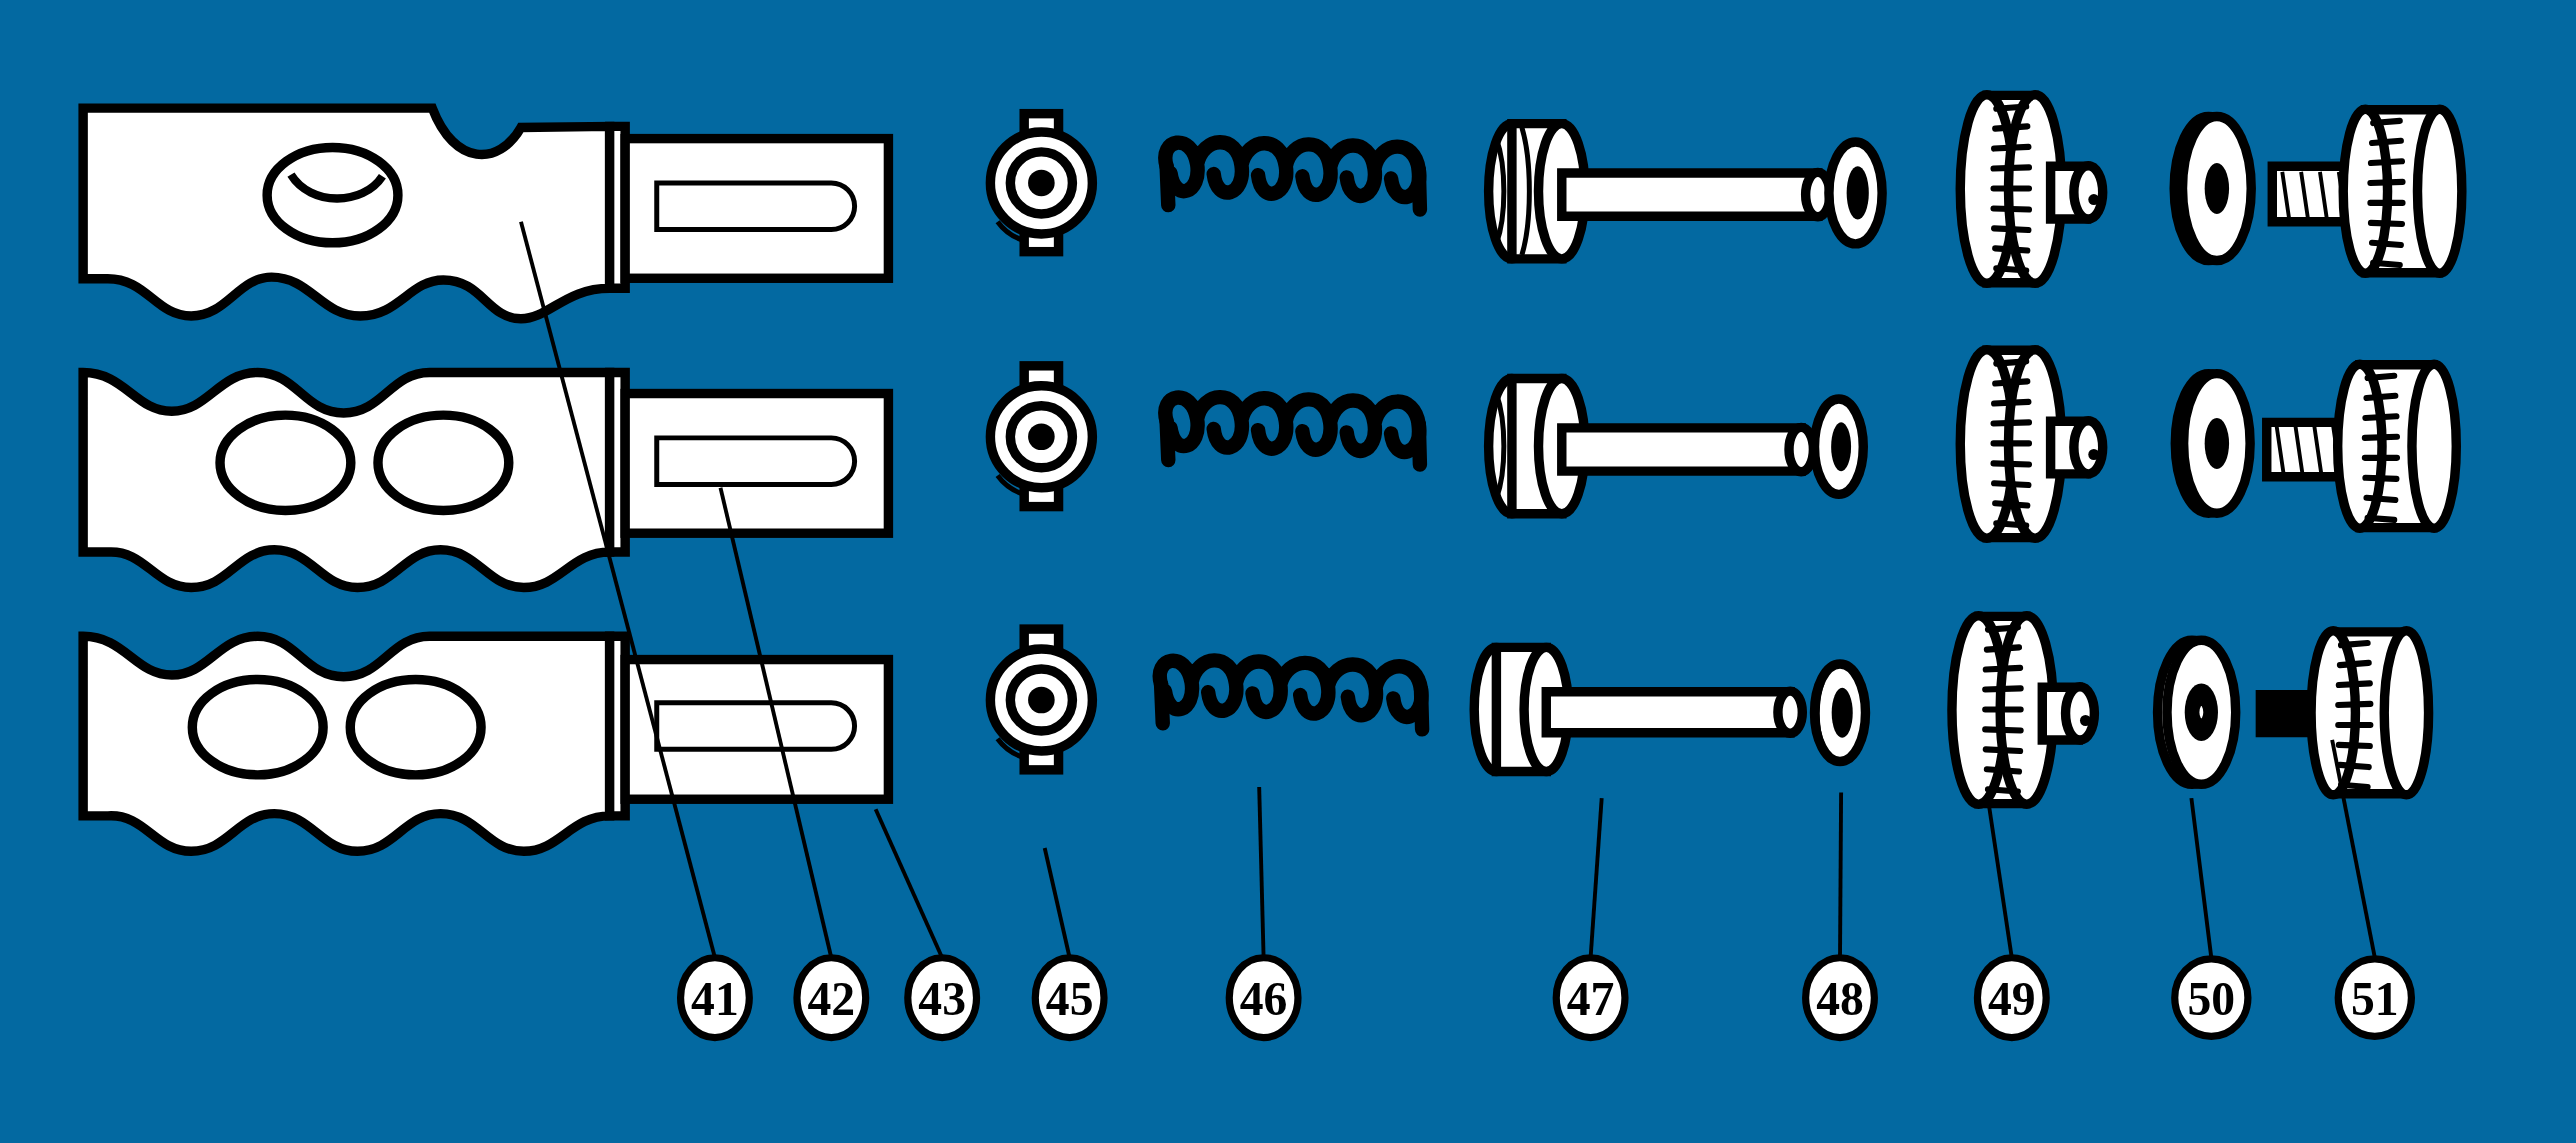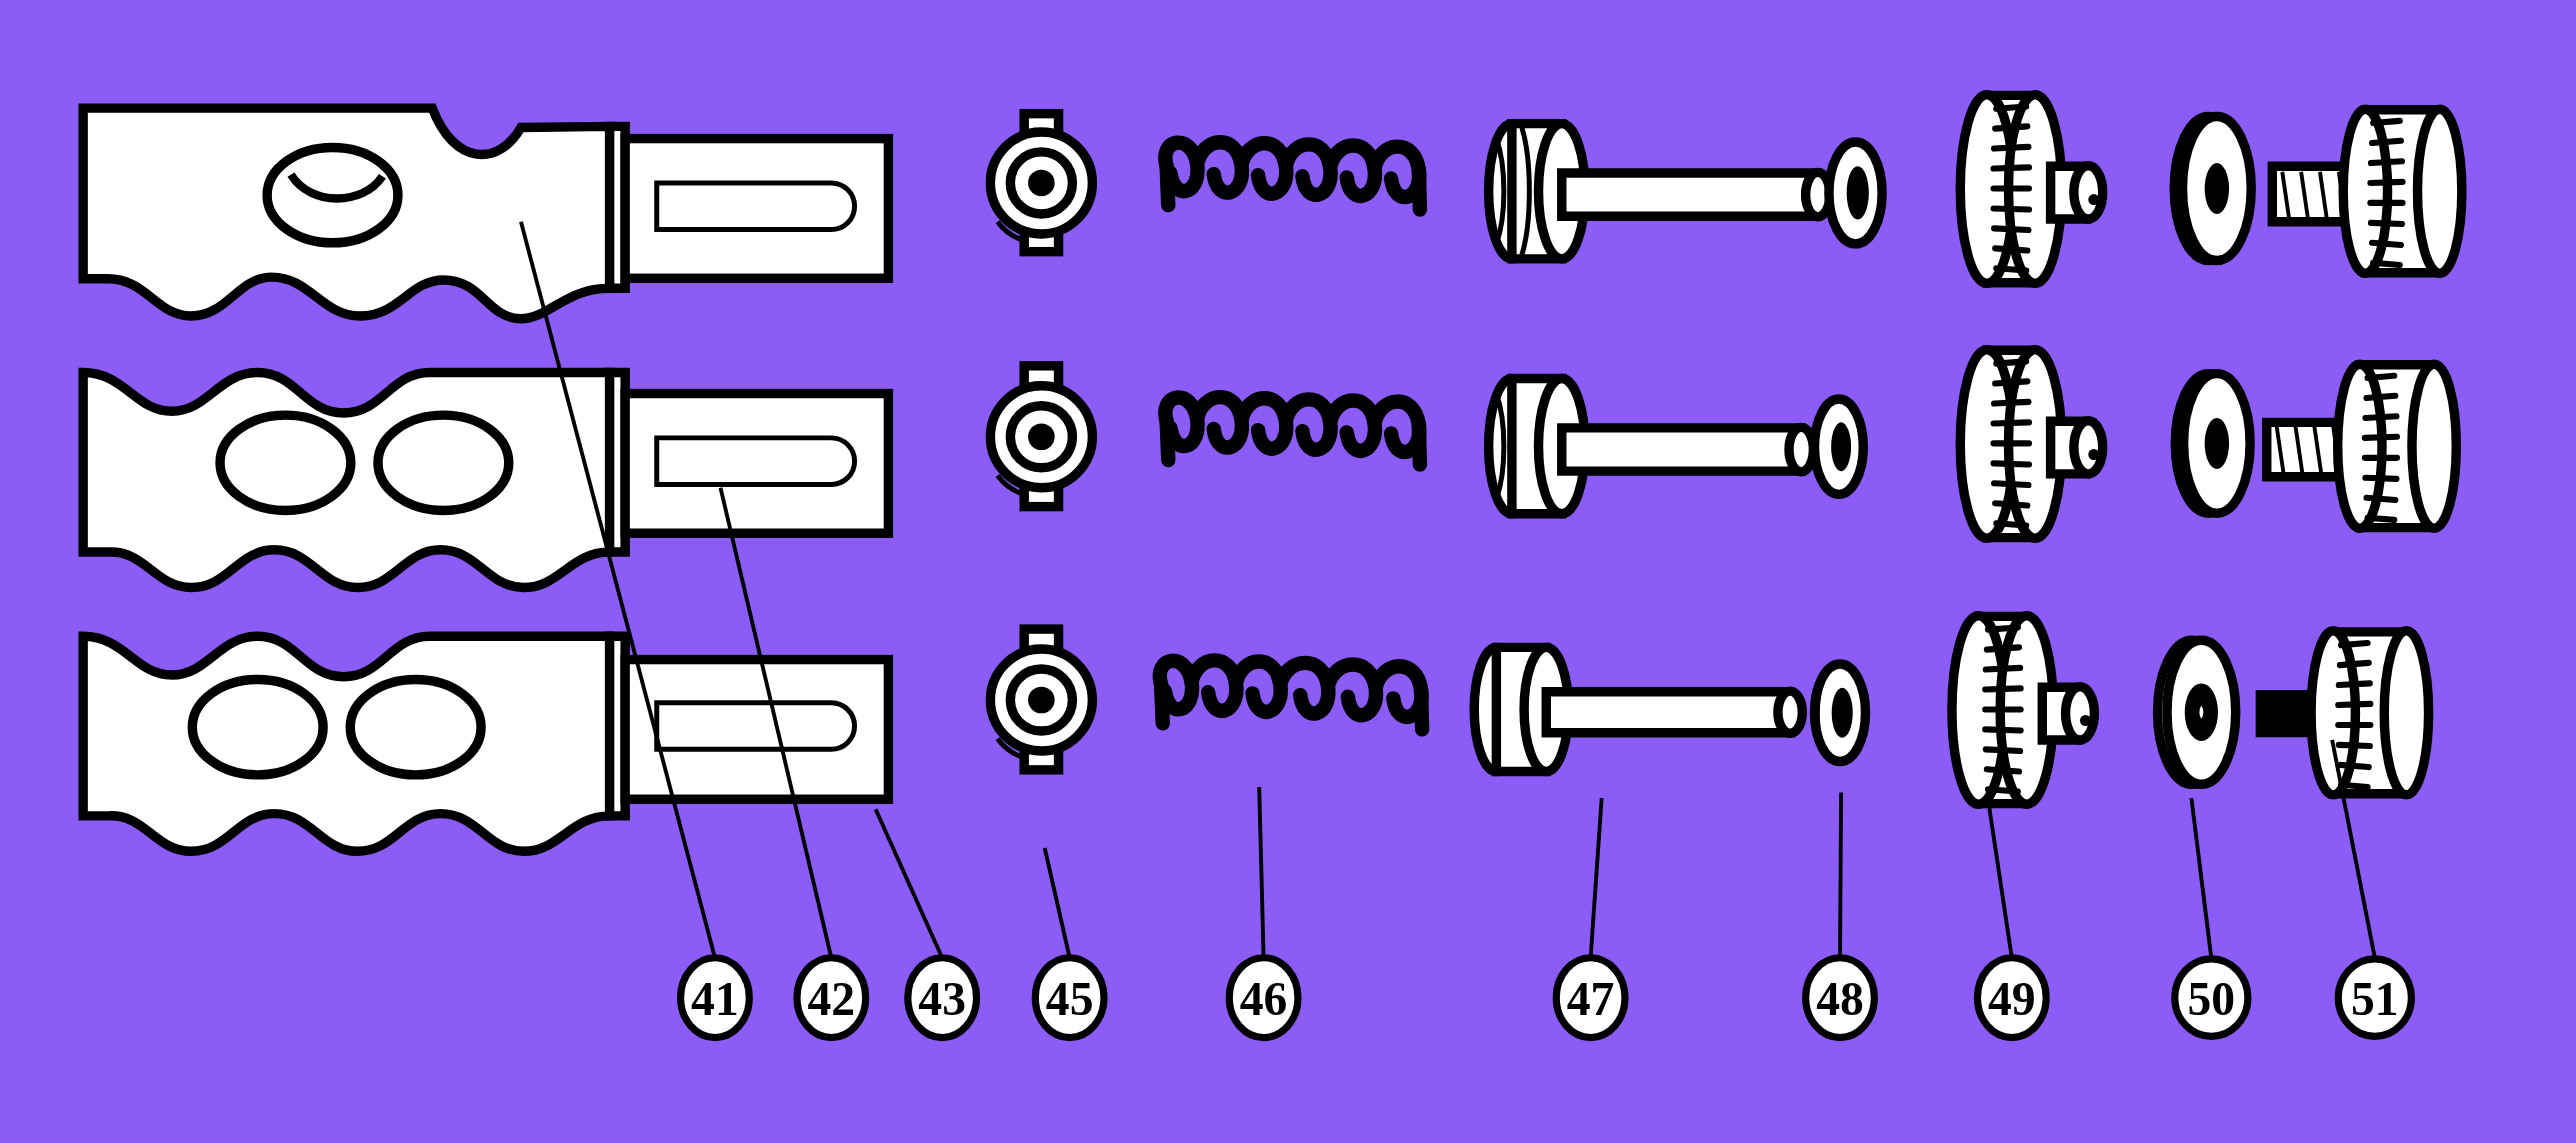--- a/index.html
+++ b/index.html
@@ -8,21 +8,21 @@
     padding: 0;
     background: #ffffff;
   }
   body {
     font-family: "Liberation Serif", serif;
   }
   #sheet {
     position: relative;
     width: 2576px;
     height: 1144px;
-    background: #8b5cf6;
+    background: #0369a1;
     overflow: hidden;
   }
   #sheet svg {
     position: absolute;
     top: 0;
     left: 0;
     width: 2576px;
     height: 1144px;
     display: block;
   }

